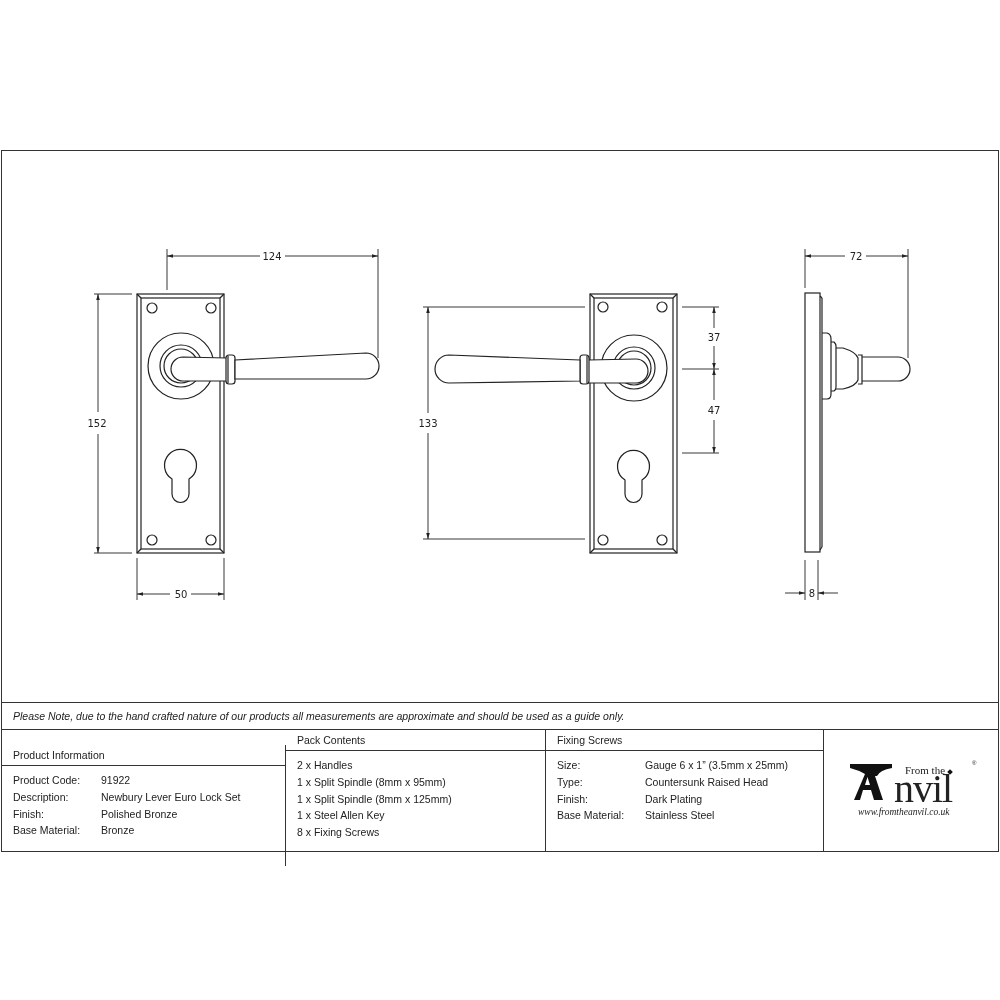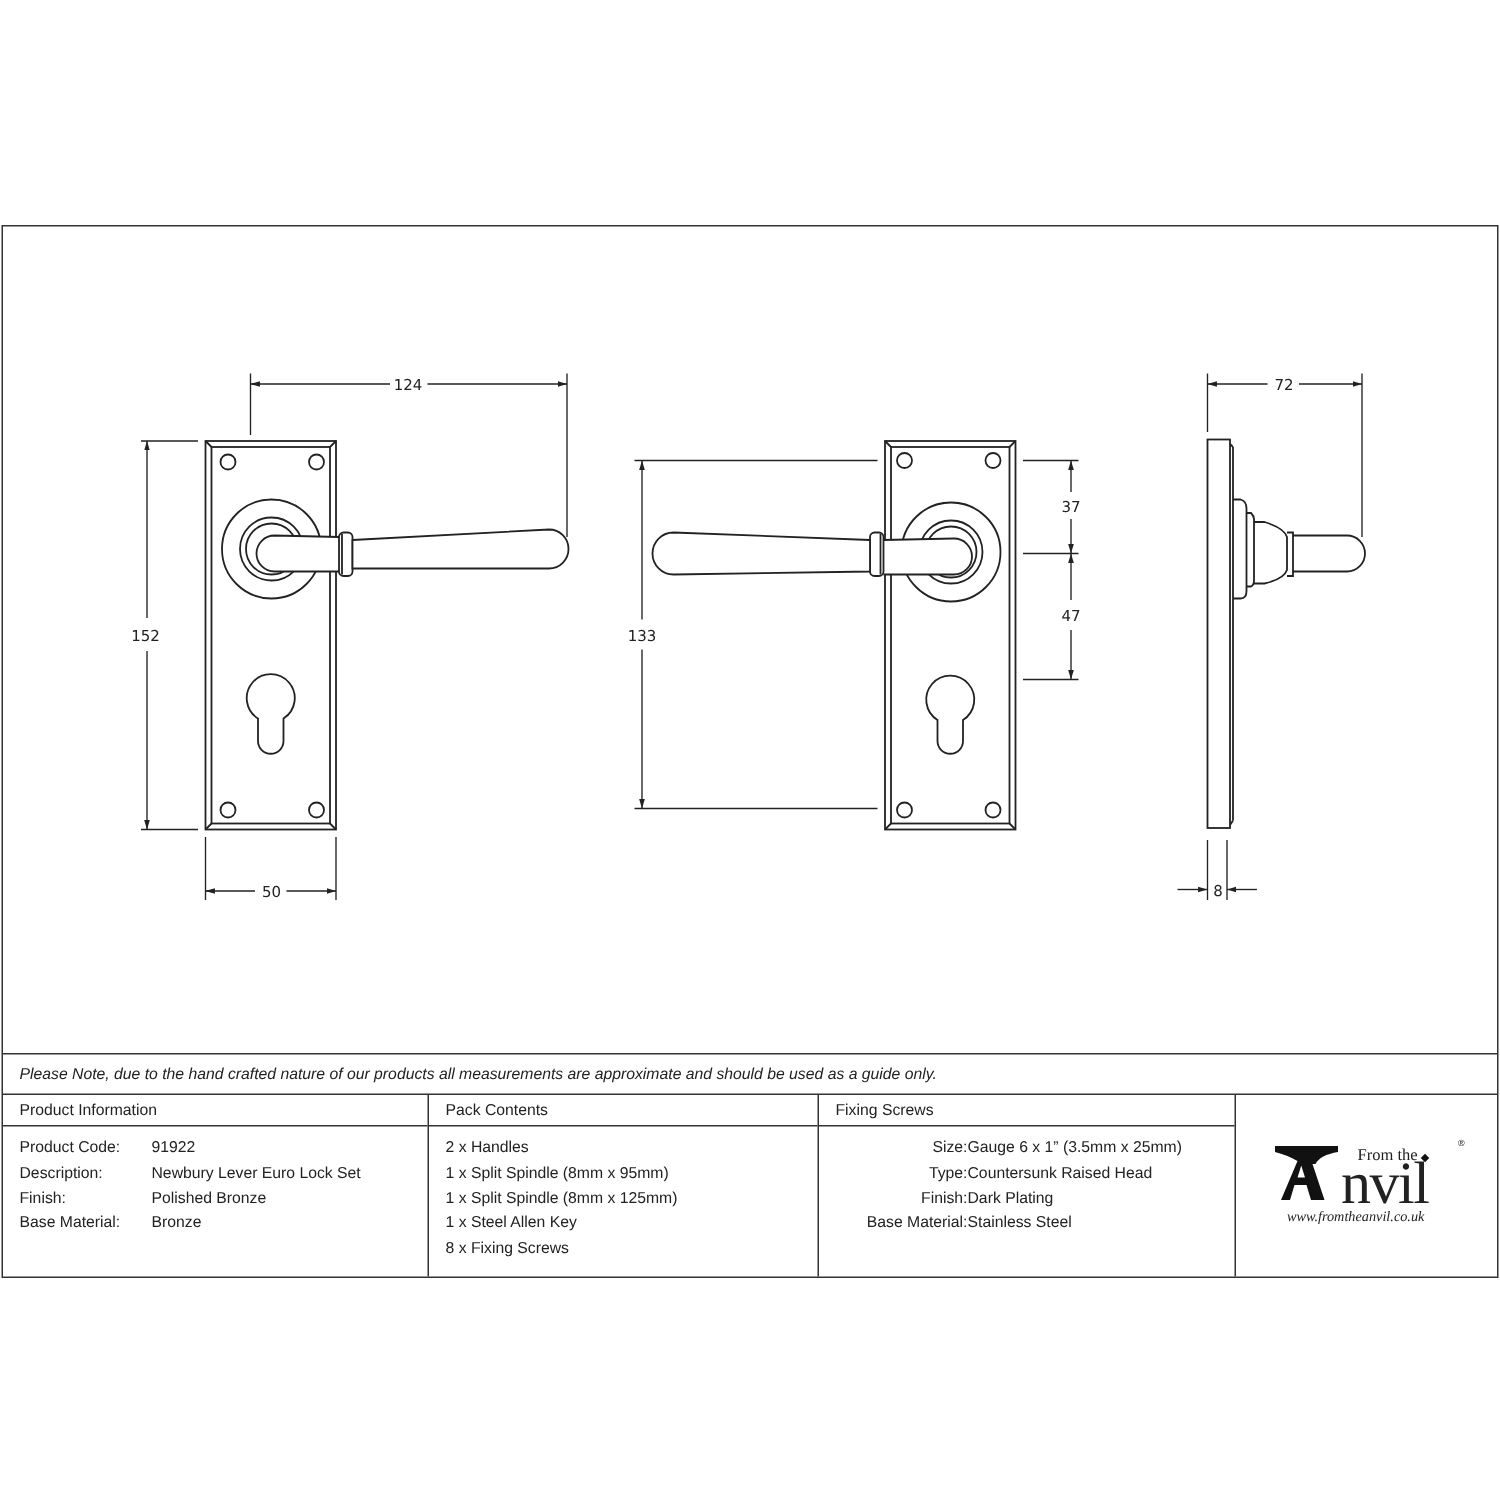--- a/index.html
+++ b/index.html
@@ -12,24 +12,24 @@
   .dimtext { font-family: "DejaVu Sans", sans-serif; font-size: 10px; fill: #222; }
   .note { position: absolute; left: 2px; top: 702px; width: 996px; height: 28px;
           border-top: 1.5px solid #333; border-bottom: 1.5px solid #333; box-sizing: border-box;
           font-size: 10.5px; line-height: 26px; padding-left: 11px; font-style: italic; }
   .col { position: absolute; top: 730px; height: 121px; box-sizing: border-box; }
   .col-header { height: 21px; border-bottom: 1.5px solid #333; font-size: 10.5px;
                 line-height: 20px; padding-left: 11px; box-sizing: border-box; }
   .col-body { padding: 6px 0 0 11px; font-size: 10.5px; }
   .row { height: 16.8px; line-height: 16.8px; white-space: nowrap; }
   .row .k { display: inline-block; width: 88px; }
-  .col1 { left: 2px; width: 284px; border-right: 1.5px solid #333; }
+  .col1 { left: 2px; width: 284px; border-right: 1.5px solid #333; margin-top: 15px; }
   .col2 { left: 286px; width: 260px; border-right: 1.5px solid #333; }
   .col3 { left: 546px; width: 278px; border-right: 1.5px solid #333; }
-  .col3 .row .k { width: 88px; text-align: right; }
+  .col3 .row .k { width: 88px; }
   .col4 { left: 824px; width: 174px; }
   .logo { position: absolute; left: 850px; top: 760px; width: 130px; height: 62px; text-align: center; }
   .logo-from { position: absolute; left: 55px; top: 4px; font-family: "Liberation Serif", serif;
                font-size: 11px; }
   .logo-anvil { position: absolute; left: 0px; top: 4px; font-family: "Liberation Serif", serif;
                 font-weight: bold; font-size: 44px; letter-spacing: -1px; line-height: 44px; }
   .logo-anvil .rest { font-weight: normal; font-size: 40px; }
   .logo-url { position: absolute; left: 8px; top: 47px; font-family: Liberation Serif, serif;
               font-style: italic; font-size: 9.5px; }
   .logo-reg { position: absolute; left: 122px; top: 0px; font-size: 6px; }

